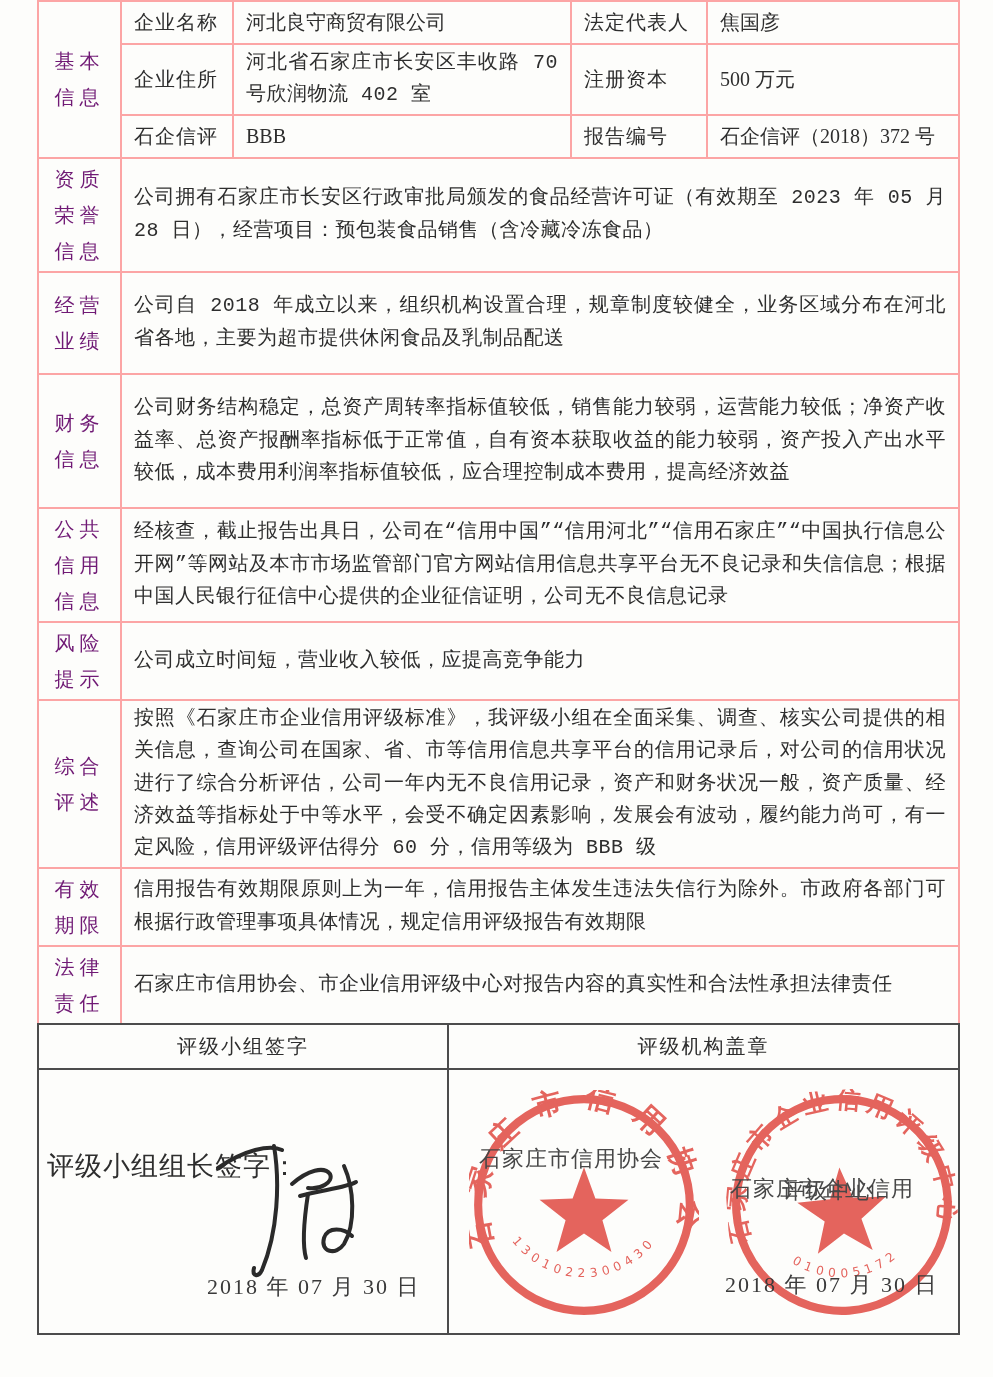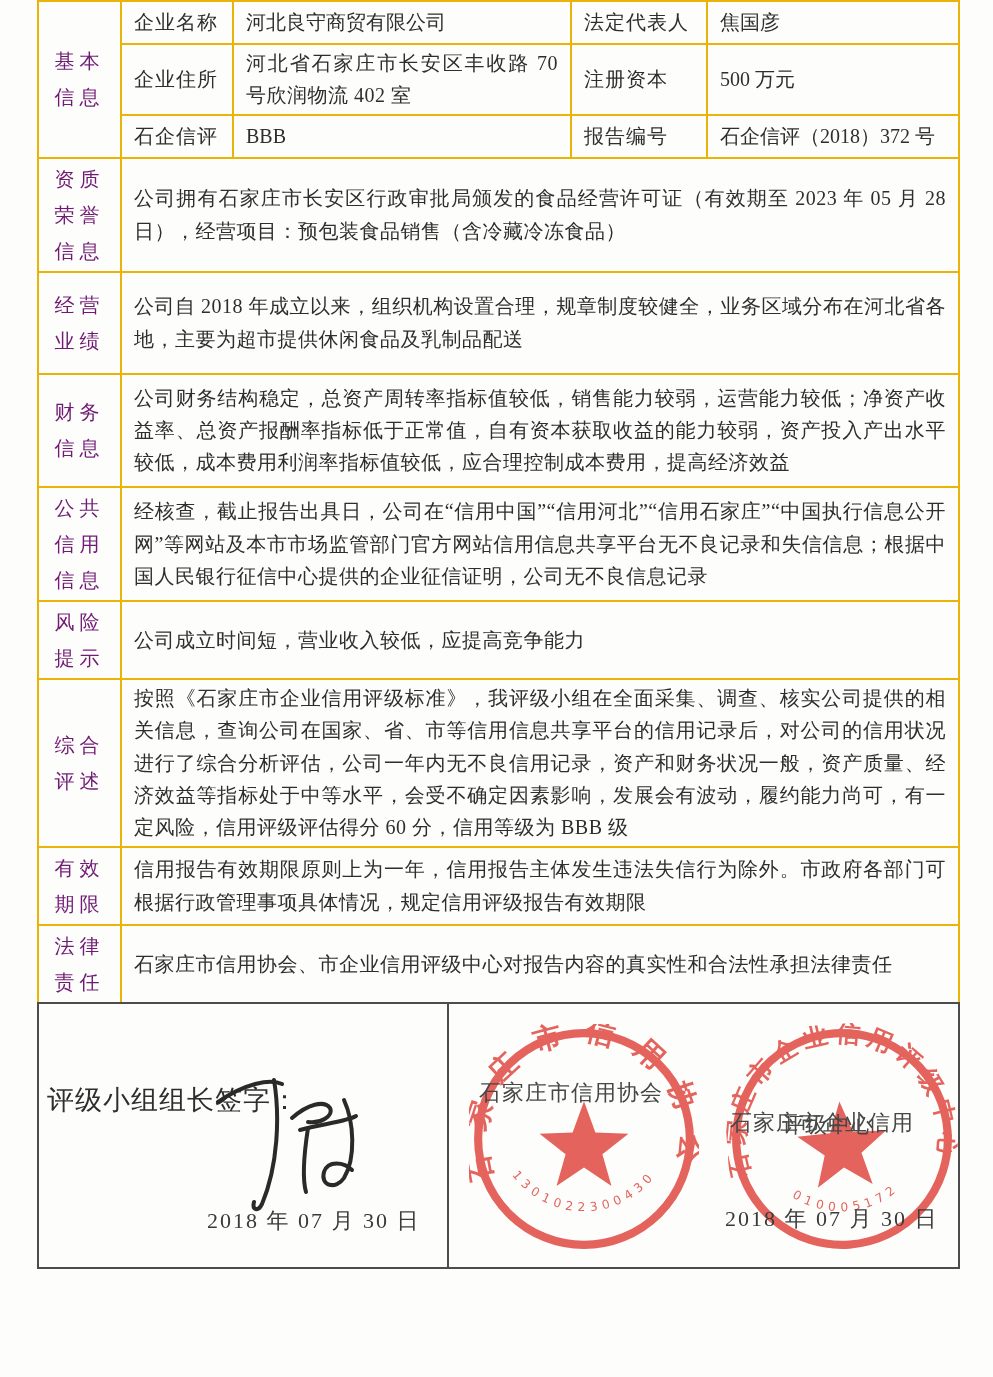--- a/index.html
+++ b/index.html
@@ -15,30 +15,30 @@
   .doc-title {
     margin:0; padding-top:30px; height:67px;
     text-align:center; font-size:40px; font-weight:bold;
     letter-spacing:5px; color:#181818;
   }
   table.report {
     border-collapse:collapse; table-layout:fixed;
     margin-left:37px; width:921px;
   }
   table.report td {
-    border:2px solid #eab308;
+    border:2px solid #fca5a5;
     font-size:20px; vertical-align:middle;
     padding:2px 12px;
   }
   td.sec-label {
     text-align:center; white-space:pre-line;
     letter-spacing:5px; line-height:1.8; padding:2px 0; color:#701a75;
   }
   td.f-label { letter-spacing:1px; }
-  td.content { line-height:1.62; text-align:justify; letter-spacing:0.5px; }
+  td.content { line-height:1.62; text-align:justify; letter-spacing:0.5px;font-family:Liberation Mono, monospace; }
   table.signoff {
     border-collapse:collapse; table-layout:fixed;
     margin-left:37px; margin-top:-2px; width:921px;
   }
   table.signoff td { border:2px solid #4c4c4c; font-size:20px; }
   .sign-head { height:45px; text-align:center; vertical-align:middle; letter-spacing:2px; }
   .sign-cell { height:265px; padding:0 !important; position:relative; vertical-align:top; }
   .leader-label { position:absolute; left:8px; top:78px; font-size:27px; letter-spacing:1px; }
   .sig-svg { position:absolute; left:165px; top:62px; }
   .date-left { position:absolute; left:168px; top:202px; font-size:22px; letter-spacing:2px; color:#3a3a3a; }
@@ -90,21 +90,21 @@
       <td class="sec-label">资质
 荣誉
 信息</td>
       <td class="content" colspan="4">公司拥有石家庄市长安区行政审批局颁发的食品经营许可证（有效期至 2023 年 05 月 28 日），经营项目：预包装食品销售（含冷藏冷冻食品）</td>
     </tr>
     <tr style="height:102px">
       <td class="sec-label">经营
 业绩</td>
       <td class="content" colspan="4">公司自 2018 年成立以来，组织机构设置合理，规章制度较健全，业务区域分布在河北省各地，主要为超市提供休闲食品及乳制品配送</td>
     </tr>
-    <tr style="height:113px">
+    <tr style="height:134px">
       <td class="sec-label">财务
 信息</td>
       <td class="content" colspan="4">公司财务结构稳定，总资产周转率指标值较低，销售能力较弱，运营能力较低；净资产收益率、总资产报酬率指标低于正常值，自有资本获取收益的能力较弱，资产投入产出水平较低，成本费用利润率指标值较低，应合理控制成本费用，提高经济效益</td>
     </tr>
     <tr style="height:110px">
       <td class="sec-label">公共
 信用
 信息</td>
       <td class="content" colspan="4">经核查，截止报告出具日，公司在“信用中国”“信用河北”“信用石家庄”“中国执行信息公开网”等网站及本市市场监管部门官方网站信用信息共享平台无不良记录和失信信息；根据中国人民银行征信中心提供的企业征信证明，公司无不良信息记录</td>
     </tr>
@@ -130,20 +130,24 @@
     </tr>
   </tbody>
     </table>
 
   <table class="signoff">
     <colgroup>
         <col style="width:410px">
         <col style="width:511px">
       </colgroup>
     <tbody>
+        <tr>
+      <td class="sign-head">评级小组签字</td>
+      <td class="sign-head">评级机构盖章</td>
+    </tr>
     <tr>
       <td class="sign-cell">
         <span class="leader-label">评级小组组长签字：</span>
         <svg class="sig-svg" width="175" height="150" viewBox="0 0 175 150">
           <g fill="none" stroke="#2a2a2a" stroke-width="4" stroke-linecap="round">
             <path d="M14,36 C40,18 66,12 78,18"></path>
             <path d="M70,14 C76,50 74,100 58,138 C54,146 48,144 50,136"></path>
             <path d="M88,52 C104,38 120,34 126,42 C130,50 116,58 104,56"></path>
             <path d="M96,64 C116,58 142,56 152,50"></path>
             <path d="M140,34 C150,56 152,92 140,112 C132,124 116,120 120,106 C124,94 140,96 148,104"></path>

